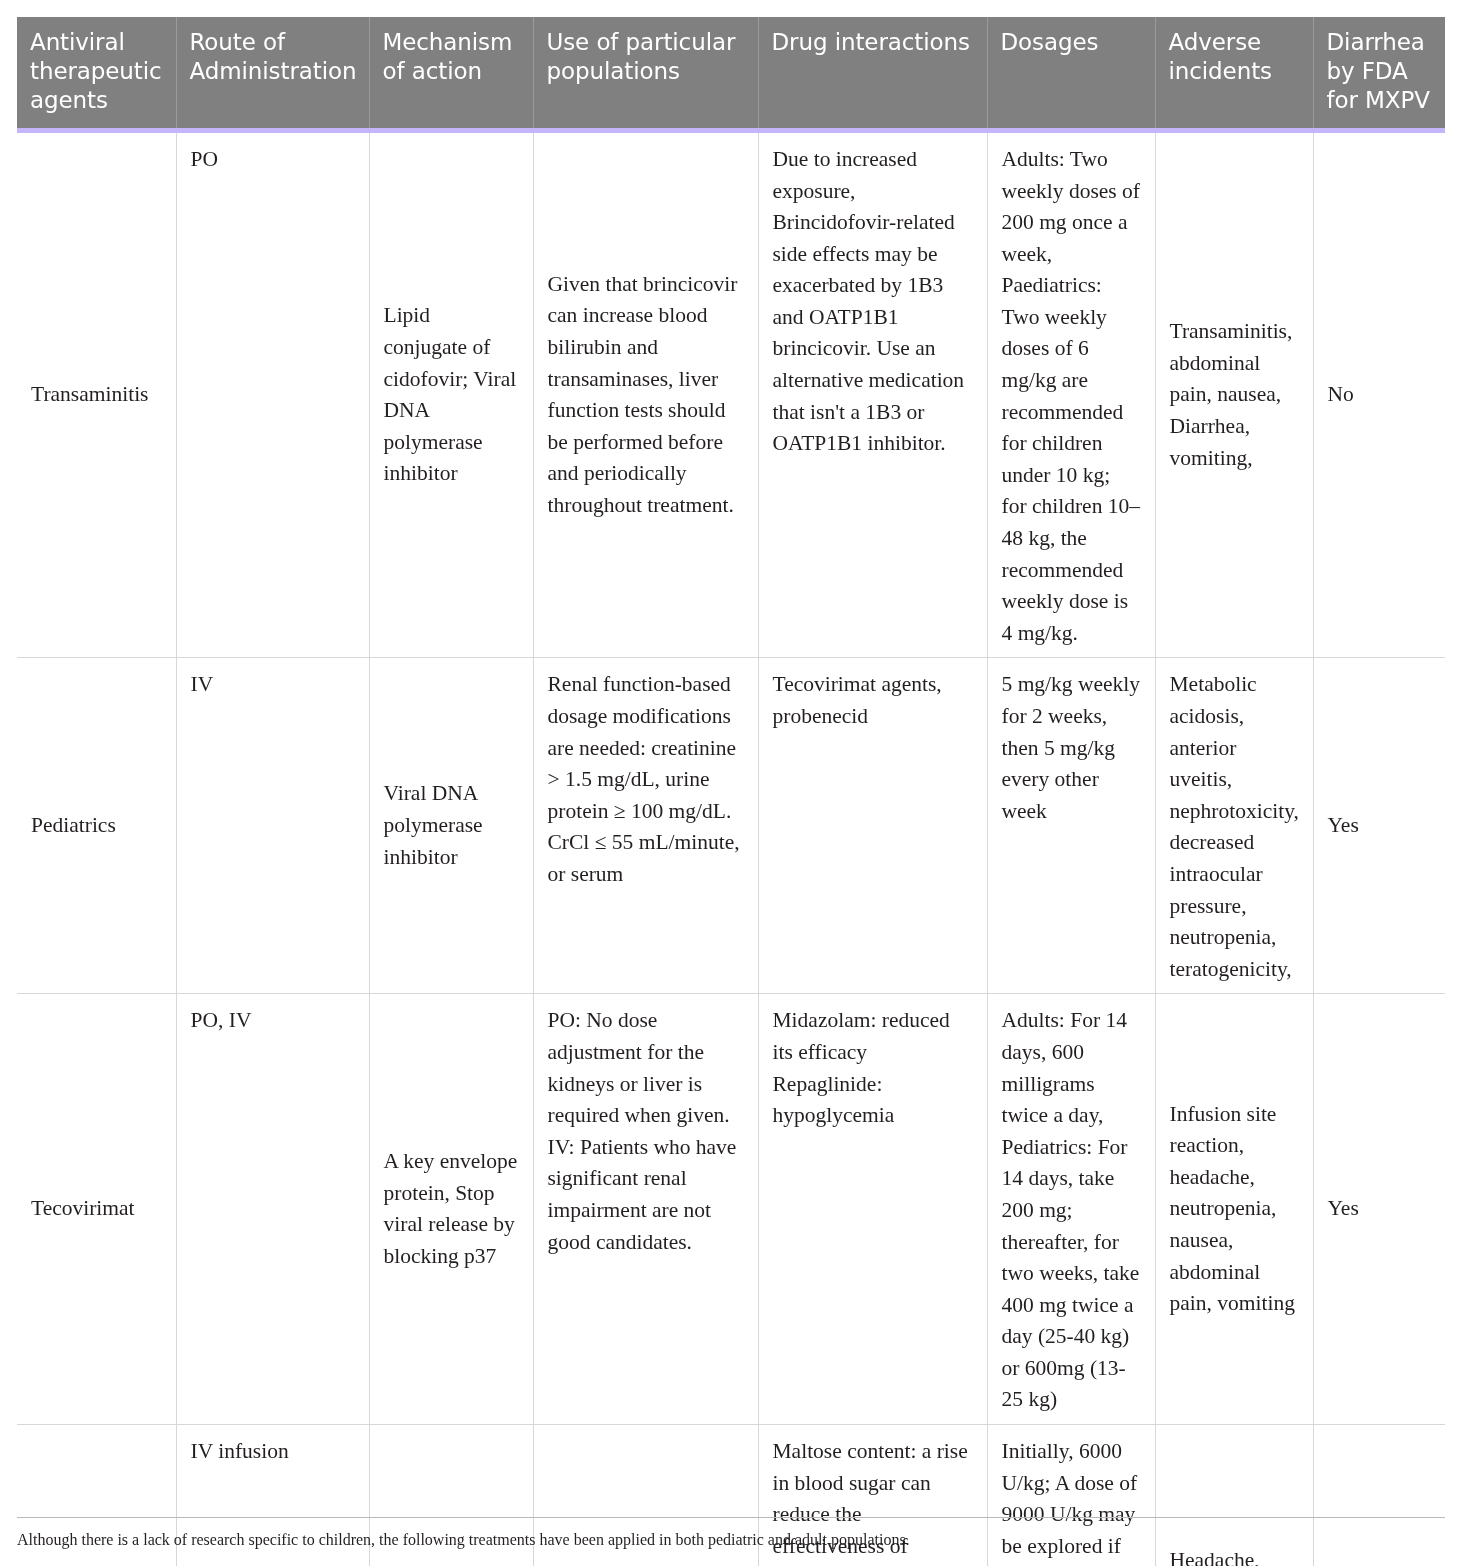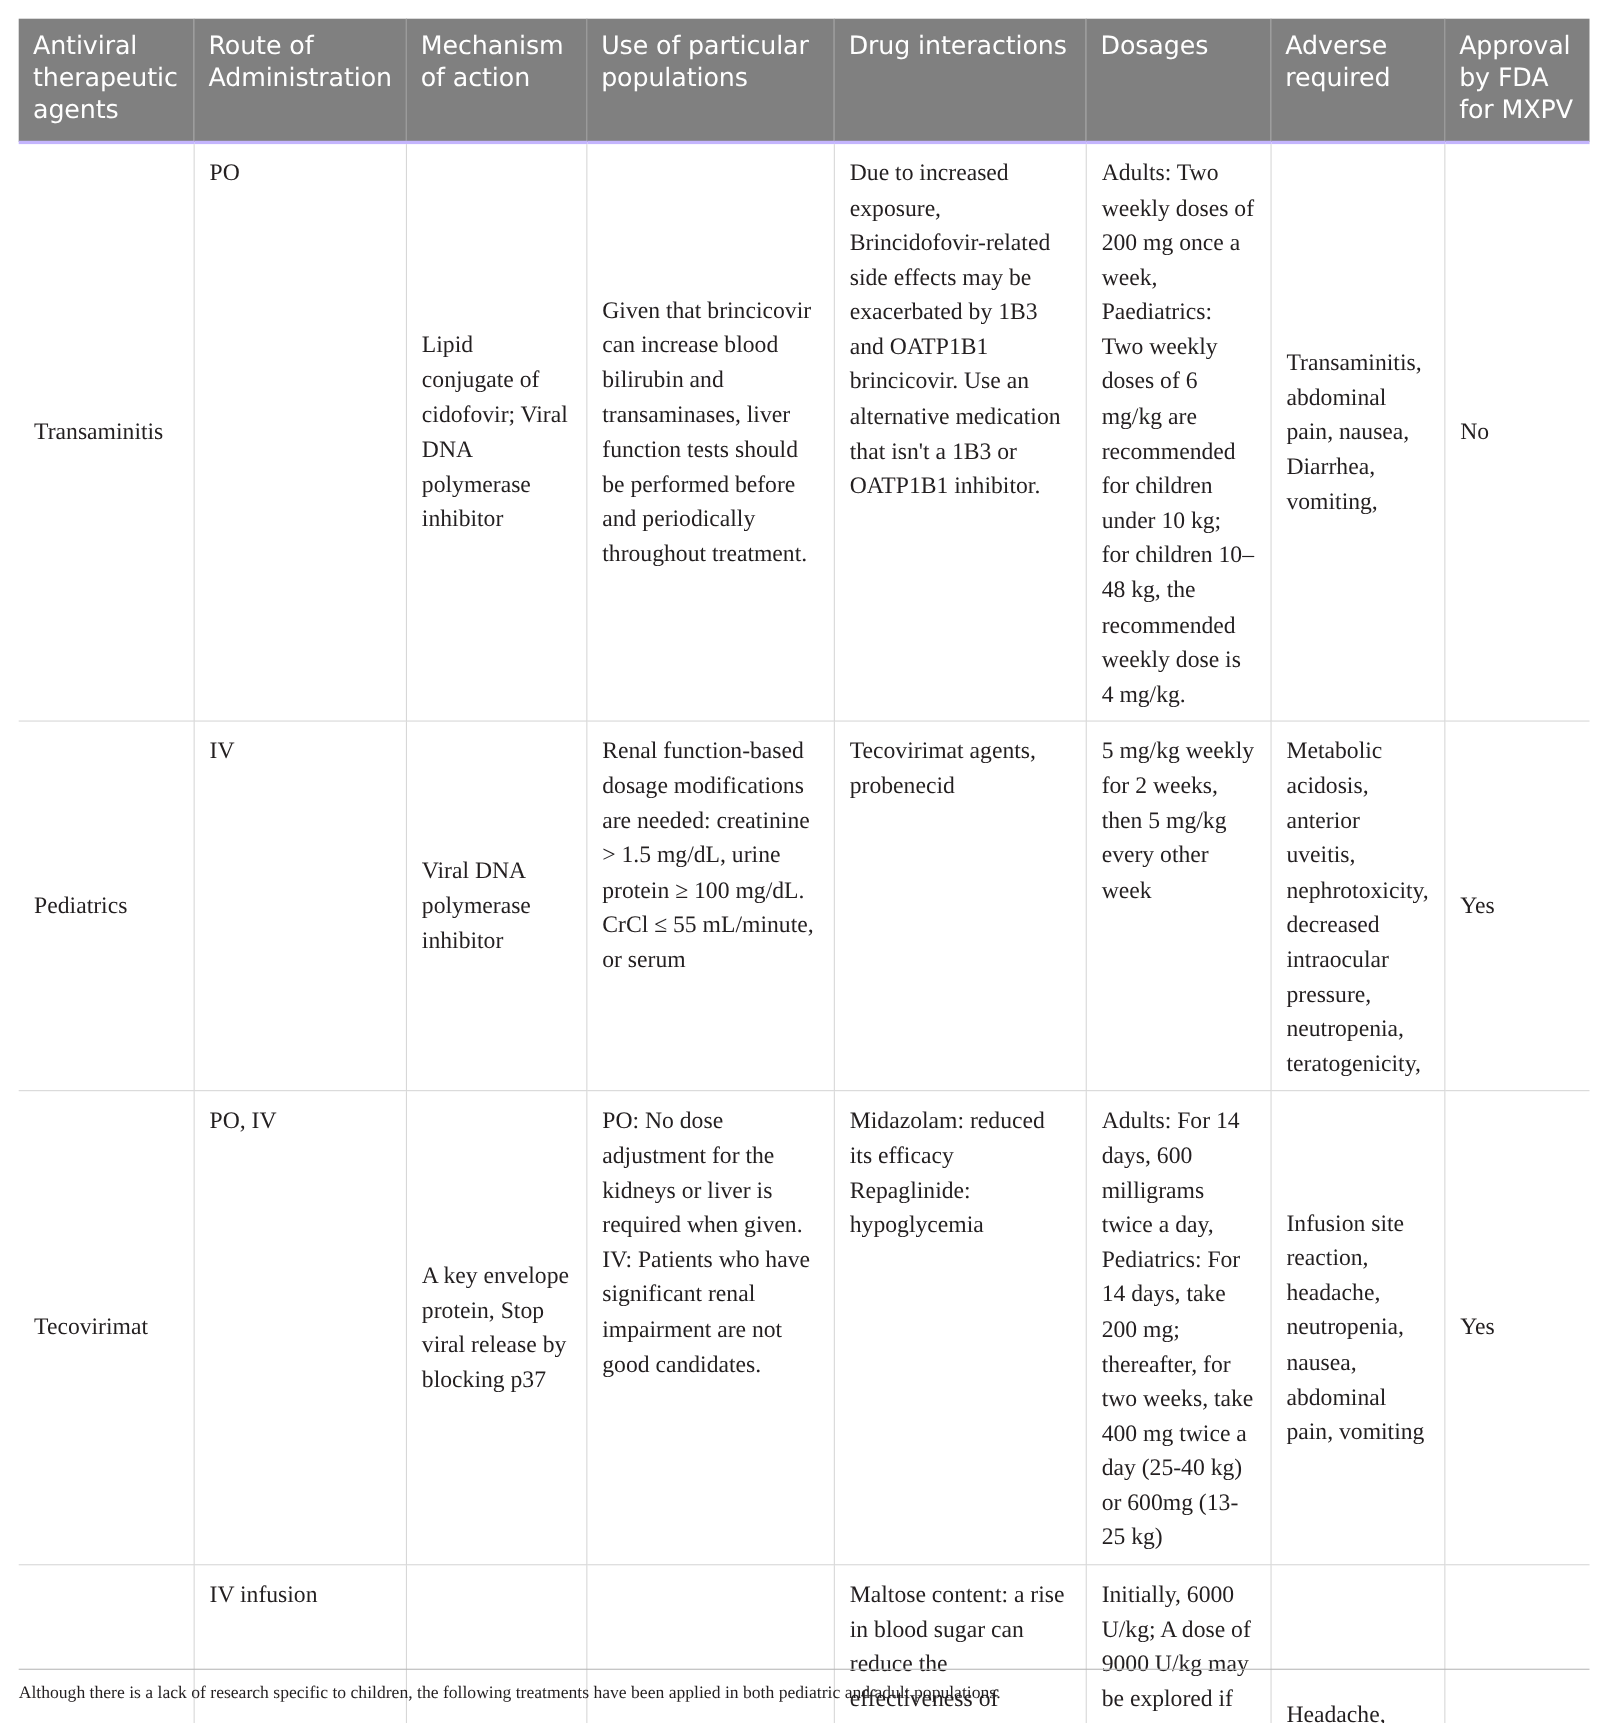--- a/index.html
+++ b/index.html
@@ -54,21 +54,21 @@
 
   tbody td {
     font-size: 21.5px;
     line-height: 1.47;
     color: #231f20;
     vertical-align: middle;
     padding: 8px 14px 8px 14px;
     border: 1px solid #d7d7d7;
     border-top: 1px solid #bdbdbd;
   }
-  tbody tr:first-child td { border-top: 3px solid #c4b5fd; }
+  tbody tr:first-child td { border-top: 5px solid #c4b5fd; }
   tbody tr:last-child td { border-bottom: none; }
   tbody td:first-child { border-left: none; }
   tbody td:last-child { border-right: none; }
 
   tbody td.vtop { vertical-align: top; padding-top: 11px; }
 
   tbody tr.r1 { height: 437px; }
   tbody tr.r2 { height: 268px; }
   tbody tr.r3 { height: 352px; }
   tbody tr.r4 { height: 340px; }
@@ -109,22 +109,22 @@
         <col class="c7">
     </colgroup>
     <thead>
       <tr>
         <th>Antiviral therapeutic agents</th>
         <th>Route of Administration</th>
         <th>Mechanism of action</th>
         <th>Use of particular populations</th>
         <th>Drug interactions</th>
         <th>Dosages</th>
-        <th>Adverse required</th>
-        <th>Approval by FDA for MXPV</th>
+        <th>Adverse incidents</th>
+        <th>Diarrhea by FDA for MXPV</th>
       </tr>
     </thead>
     <tbody>
       <tr class="r1">
         <td>Transaminitis</td>
         <td class="vtop">PO</td>
         <td>Lipid conjugate of cidofovir; Viral DNA polymerase inhibitor</td>
         <td>Given that brincicovir can increase blood bilirubin and transaminases, liver function tests should be performed before and periodically throughout treatment.</td>
         <td class="vtop">Due to increased exposure, Brincidofovir-related side effects may be exacerbated by 1B3 and OATP1B1 brincicovir. Use an alternative medication that isn't a 1B3 or OATP1B1 inhibitor.</td>
         <td class="vtop">Adults: Two weekly doses of 200 mg once a week, Paediatrics: Two weekly doses of 6 mg/kg are recommended for children under 10 kg; for children 10–48 kg, the recommended weekly dose is 4 mg/kg.</td>

